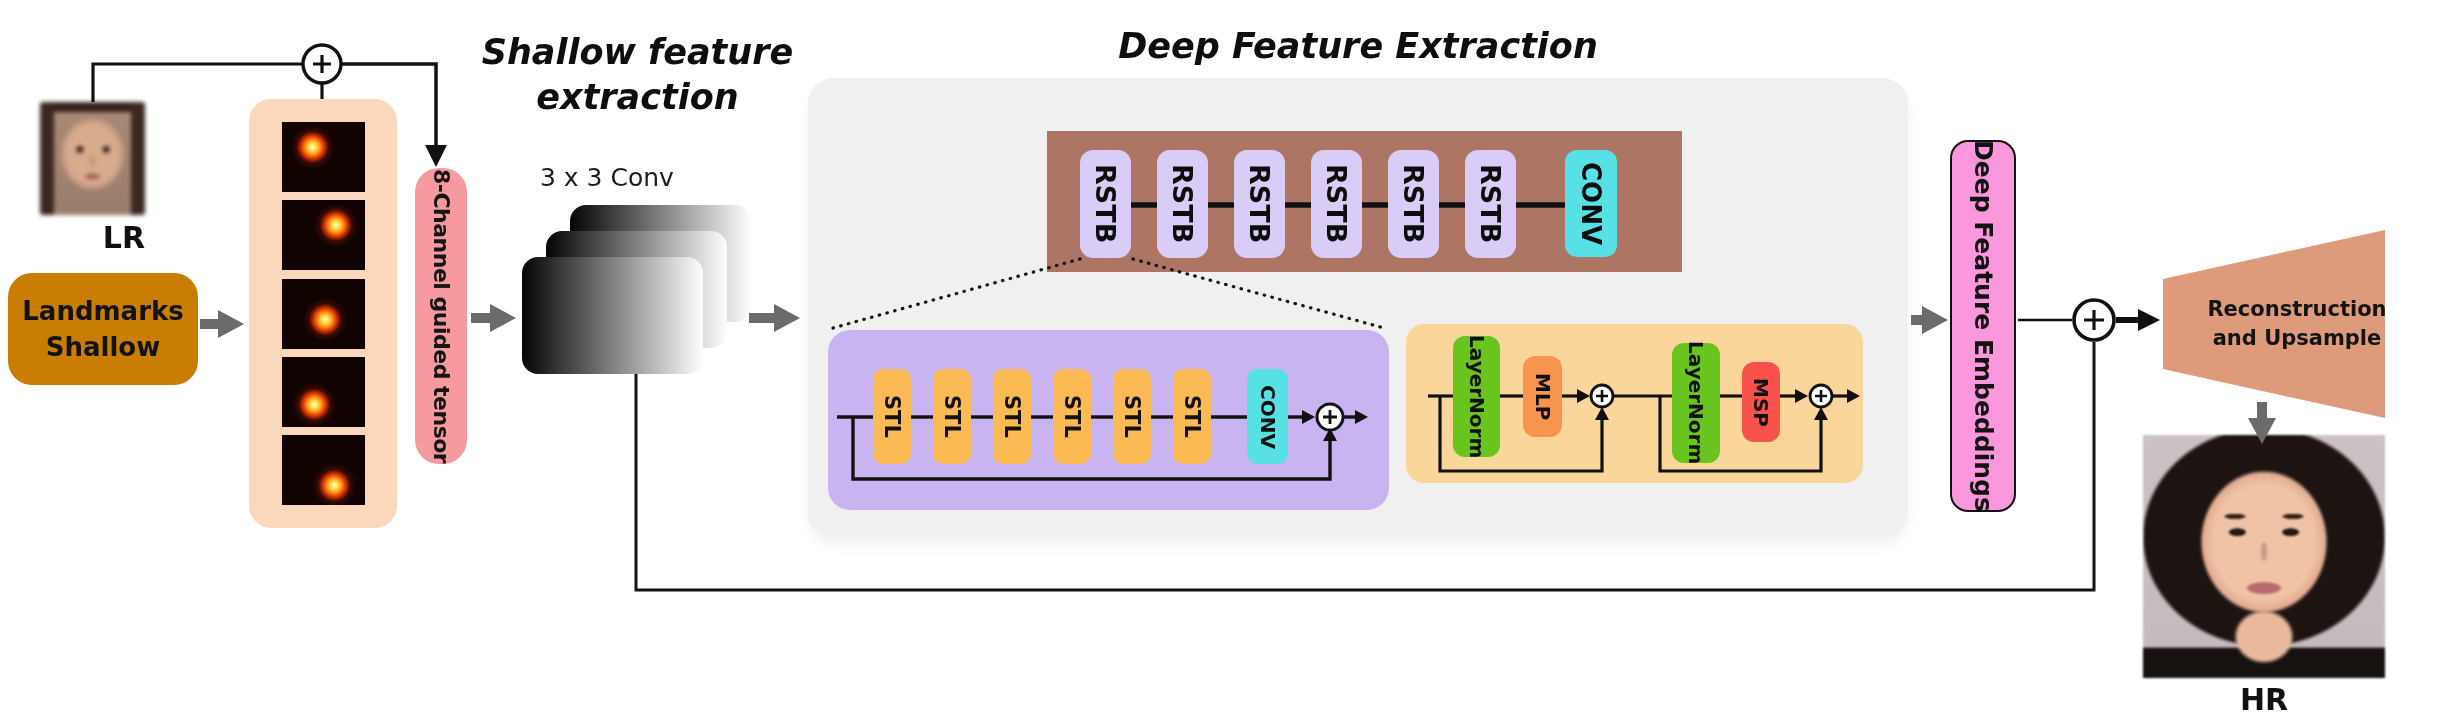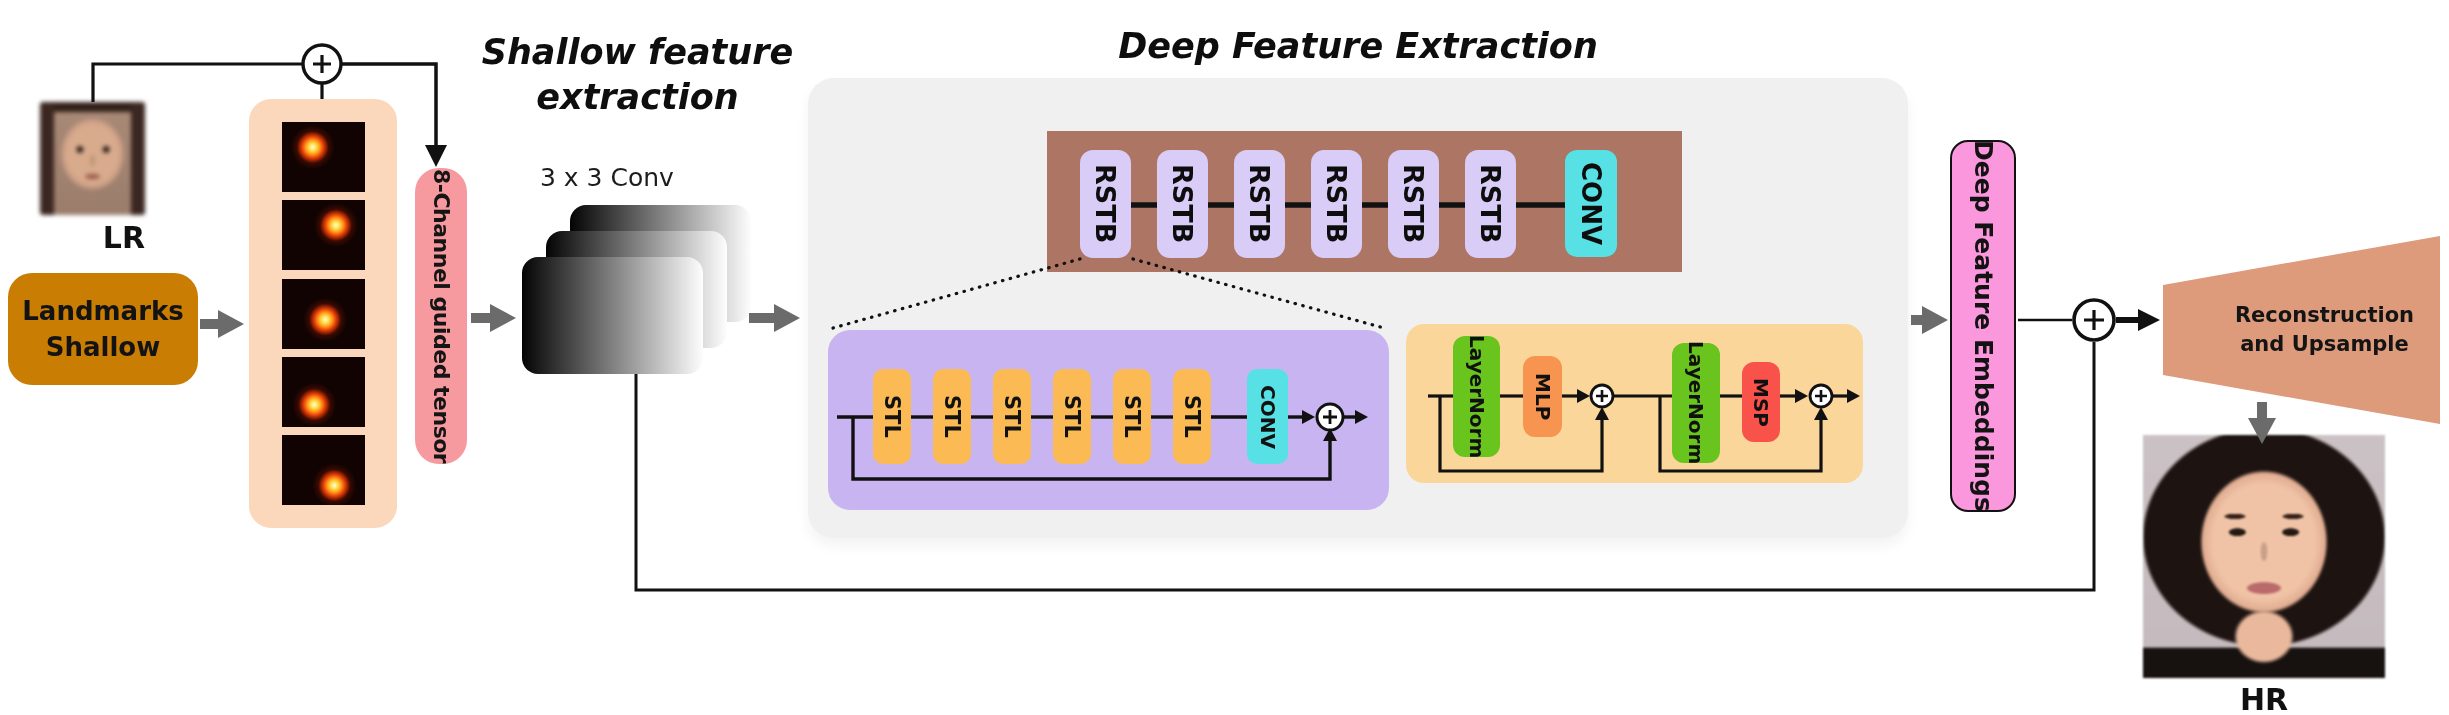--- a/index.html
+++ b/index.html
@@ -64,21 +64,21 @@
   .orange-panel{left:1406px;top:324px;width:457px;height:159px;border-radius:18px;background:#fbd69b;}
   .ln1{left:1453px;top:336px;width:47px;height:121px;border-radius:12px;background:#69c41d;}
   .ln2{left:1672px;top:343px;width:48px;height:120px;border-radius:12px;background:#69c41d;}
   .mlp{left:1523px;top:356px;width:39px;height:81px;border-radius:12px;background:#f7944f;}
   .msp{left:1742px;top:362px;width:38px;height:80px;border-radius:12px;background:#f8524b;}
   .tfblock{font-weight:bold;font-size:20px;color:#101010;}
 
   .embed-box{left:1950px;top:140px;width:66px;height:372px;border-radius:18px;background:#fa97dd;
     border:2.5px solid #111;box-sizing:border-box;font-weight:bold;font-size:25px;color:#131313;}
 
-  .trapezoid{left:2163px;top:236px;width:277px;height:188px;background:#dd9b7c;
+  .trapezoid{left:2163px;top:230px;width:222px;height:188px;background:#dd9b7c;
     clip-path:polygon(0 26%,100% 0,100% 100%,0 74%);}
   .trapezoid .inner{width:215px;margin-left:46px;text-align:center;font-weight:bold;font-size:21px;line-height:29px;color:#141414;}
 
   .hr-face{left:2143px;top:435px;width:242px;height:243px;
     background-color:#c9bfc3;
     background-image:
       radial-gradient(ellipse 26px 9px at 50% 63%, #b96a6a 0 60%, rgba(185,106,106,0) 70%),
       radial-gradient(ellipse 13px 6px at 39% 40%, #241813 0 60%, rgba(36,24,19,0) 70%),
       radial-gradient(ellipse 13px 6px at 61% 40%, #241813 0 60%, rgba(36,24,19,0) 70%),
       radial-gradient(ellipse 16px 4px at 38% 33.5%, #332119 0 60%, rgba(51,33,25,0) 70%),

